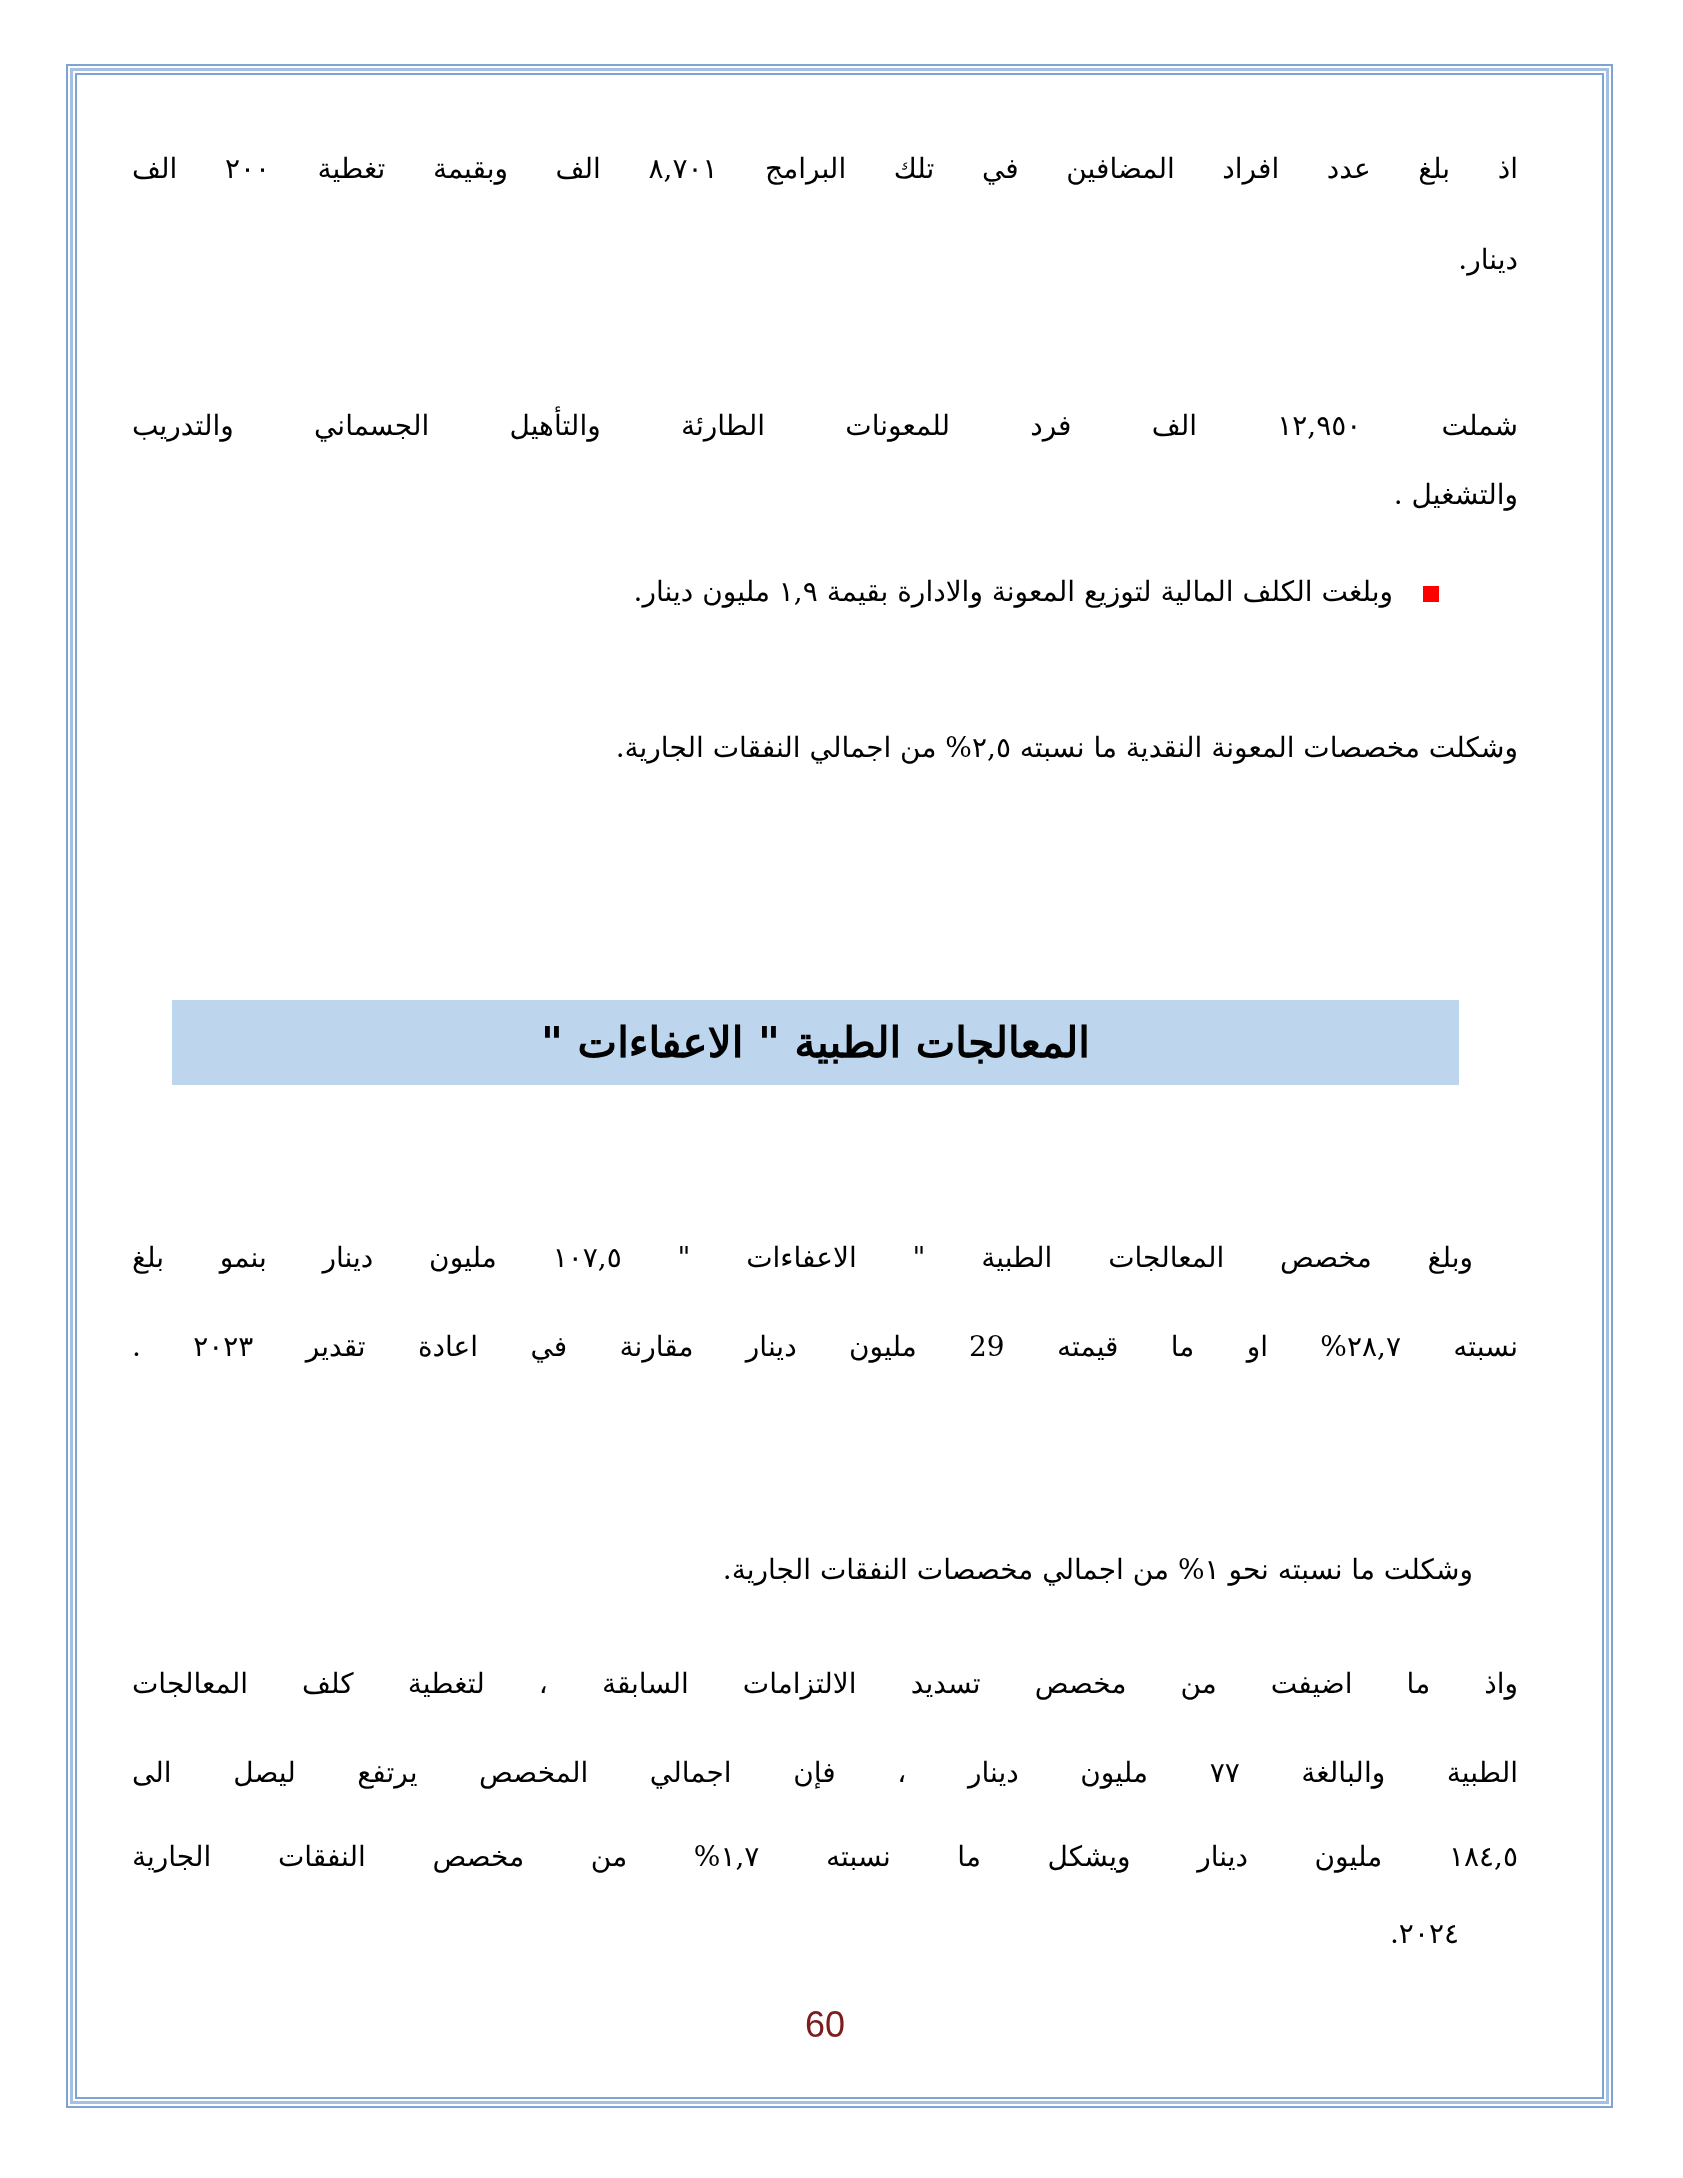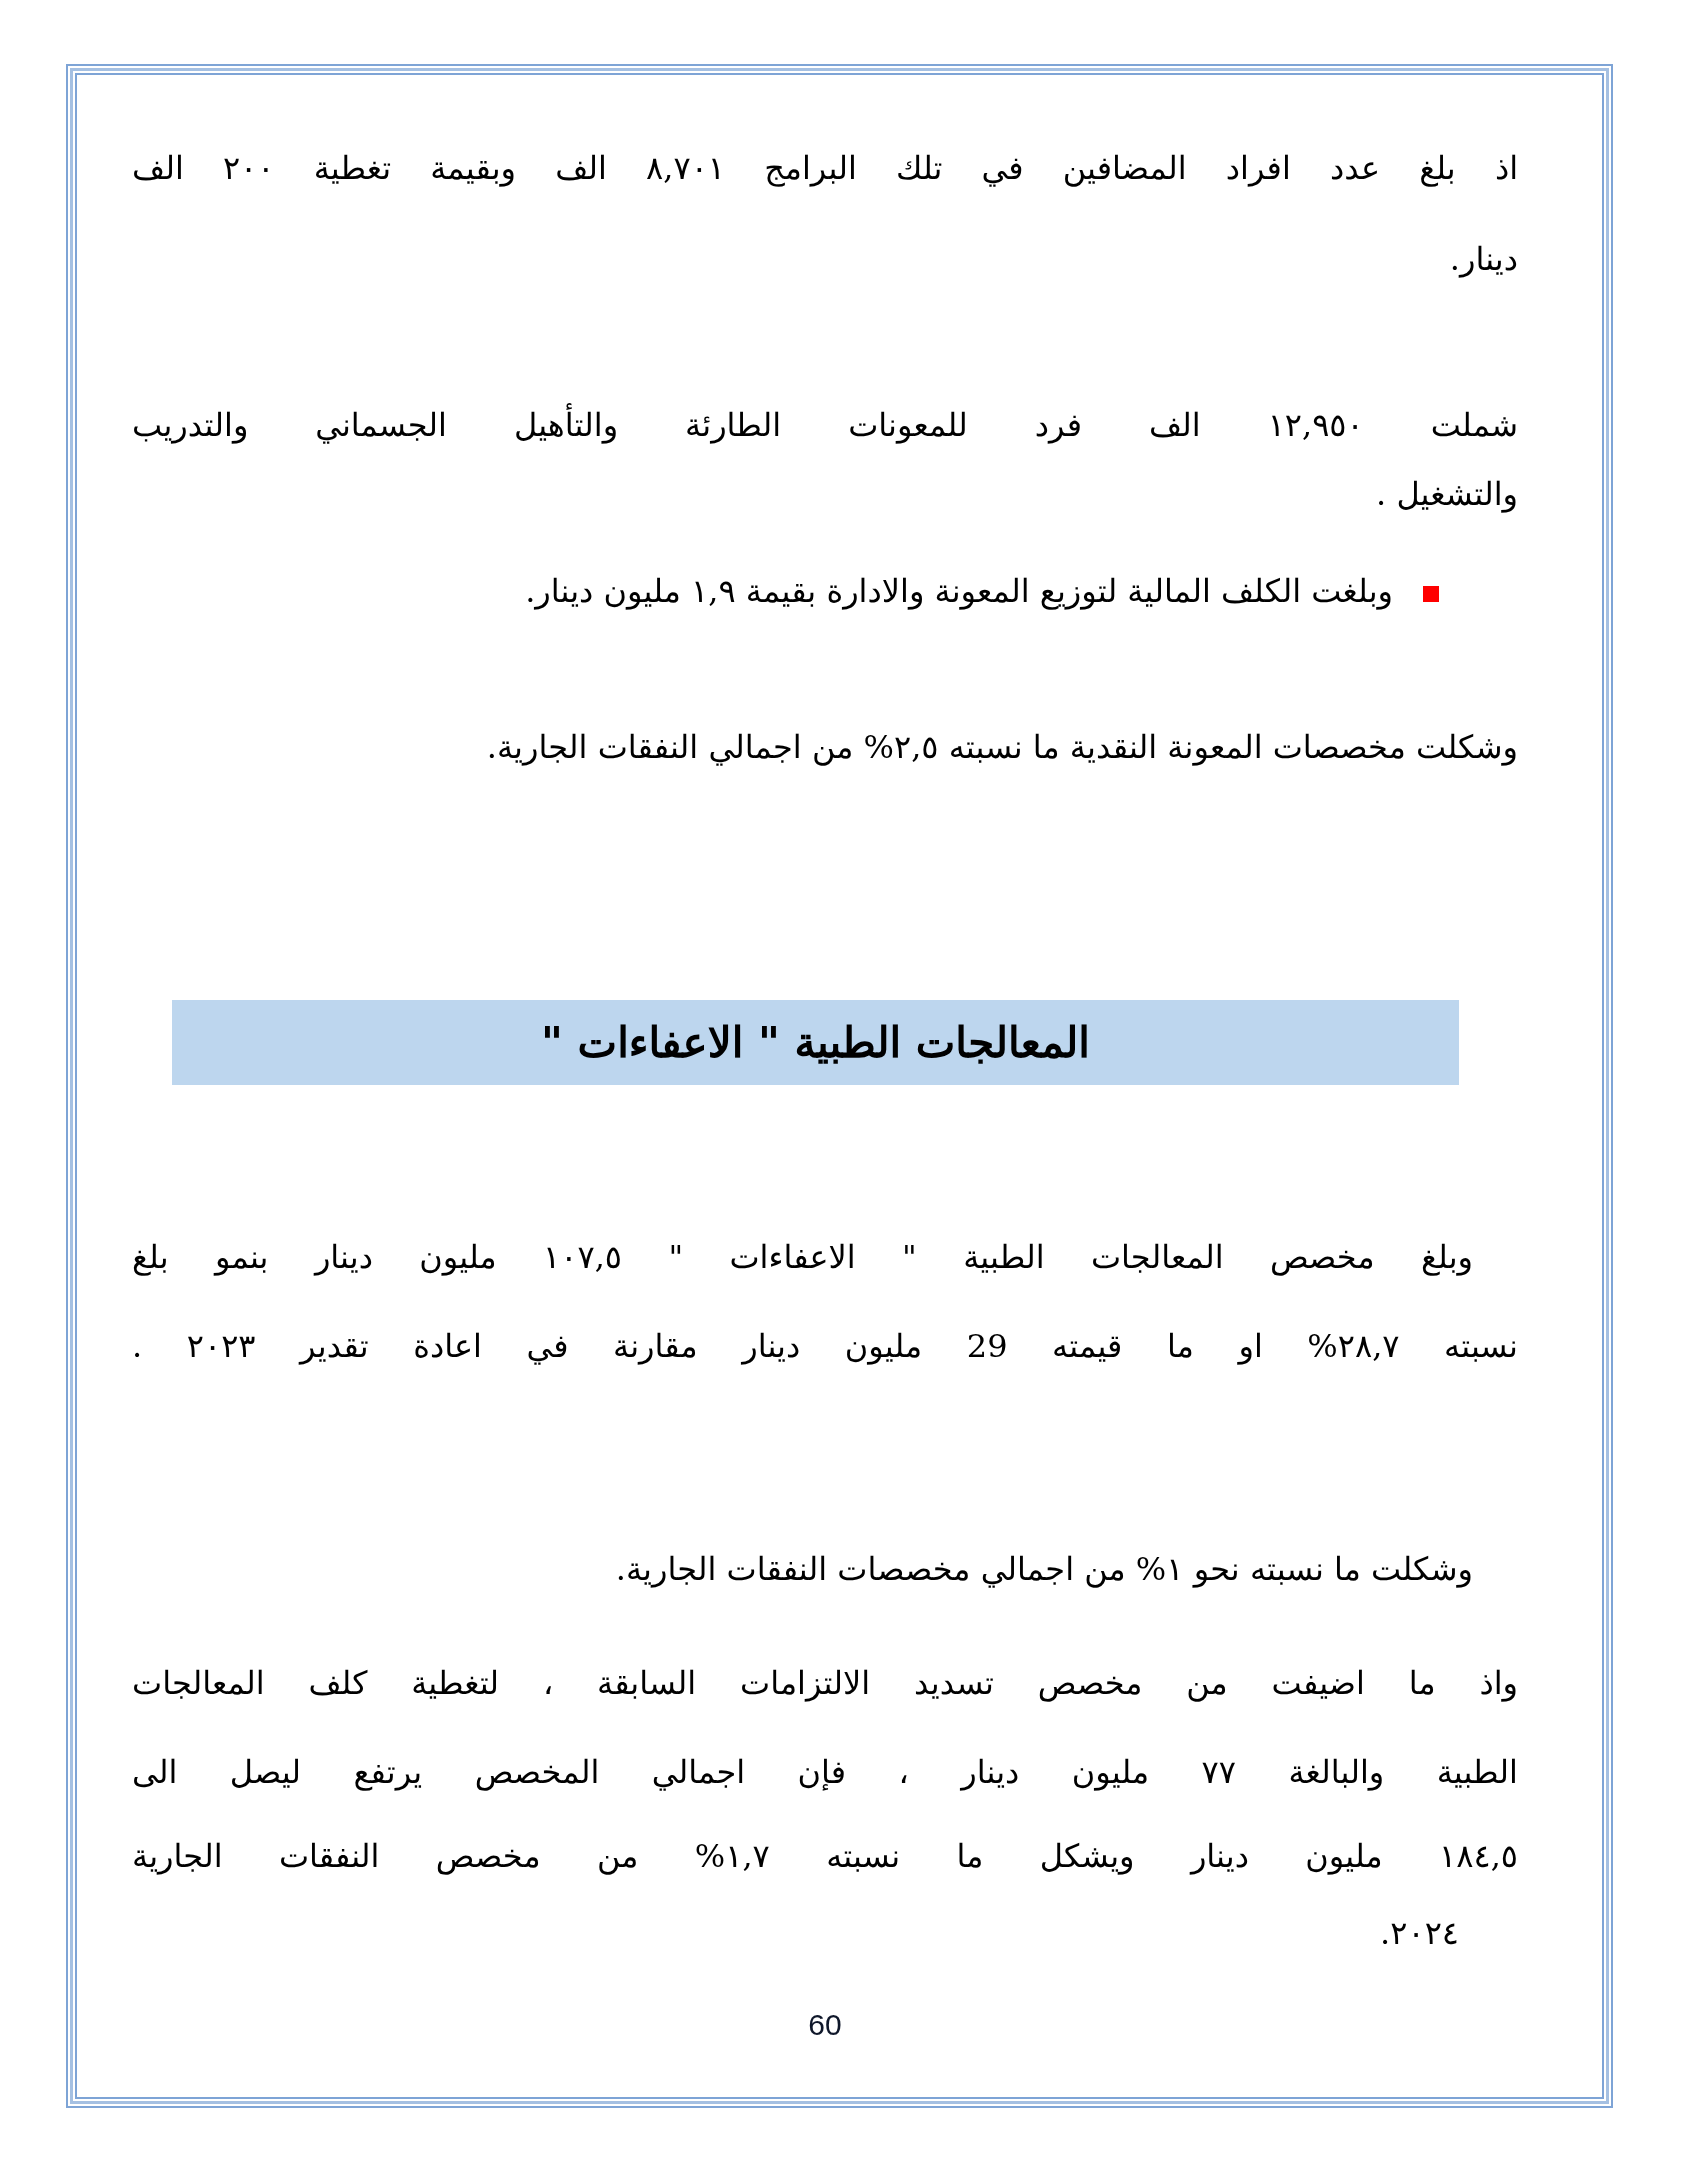--- a/index.html
+++ b/index.html
@@ -37,21 +37,21 @@
     border: 2px solid #7EA4D6;
     pointer-events: none;
   }
 
   .line {
     position: absolute;
     left: 132px;
     width: 1386px;
     height: 91px;
     line-height: 91px;
-    font-size: 32px;
+    font-size: 28px;
     direction: rtl;
     white-space: nowrap;
   }
   .just {
     text-align: justify;
     text-align-last: justify;
     white-space: normal;
   }
   .right { text-align: right; }
   .indent45 { padding-right: 45px; box-sizing: border-box; text-align: right; }
@@ -87,22 +87,22 @@
 
   .page-number {
     position: absolute;
     left: 132px;
     top: 2002px;
     width: 1386px;
     height: 46px;
     line-height: 46px;
     text-align: center;
     font-family: "Liberation Sans", sans-serif;
-    font-size: 30px;
-    color: #0f172a;
+    font-size: 36px;
+    color: #7f1d1d;
   }
 </style>
 </head>
 <body>
 
 <div class="page-frame"></div>
 
 <div class="line just" style="top:123px;">اذ بلغ عدد افراد المضافين في تلك البرامج ٨,٧٠١ الف وبقيمة تغطية ٢٠٠ الف</div>
 <div class="line right" style="top:214px;">دينار.</div>
 

